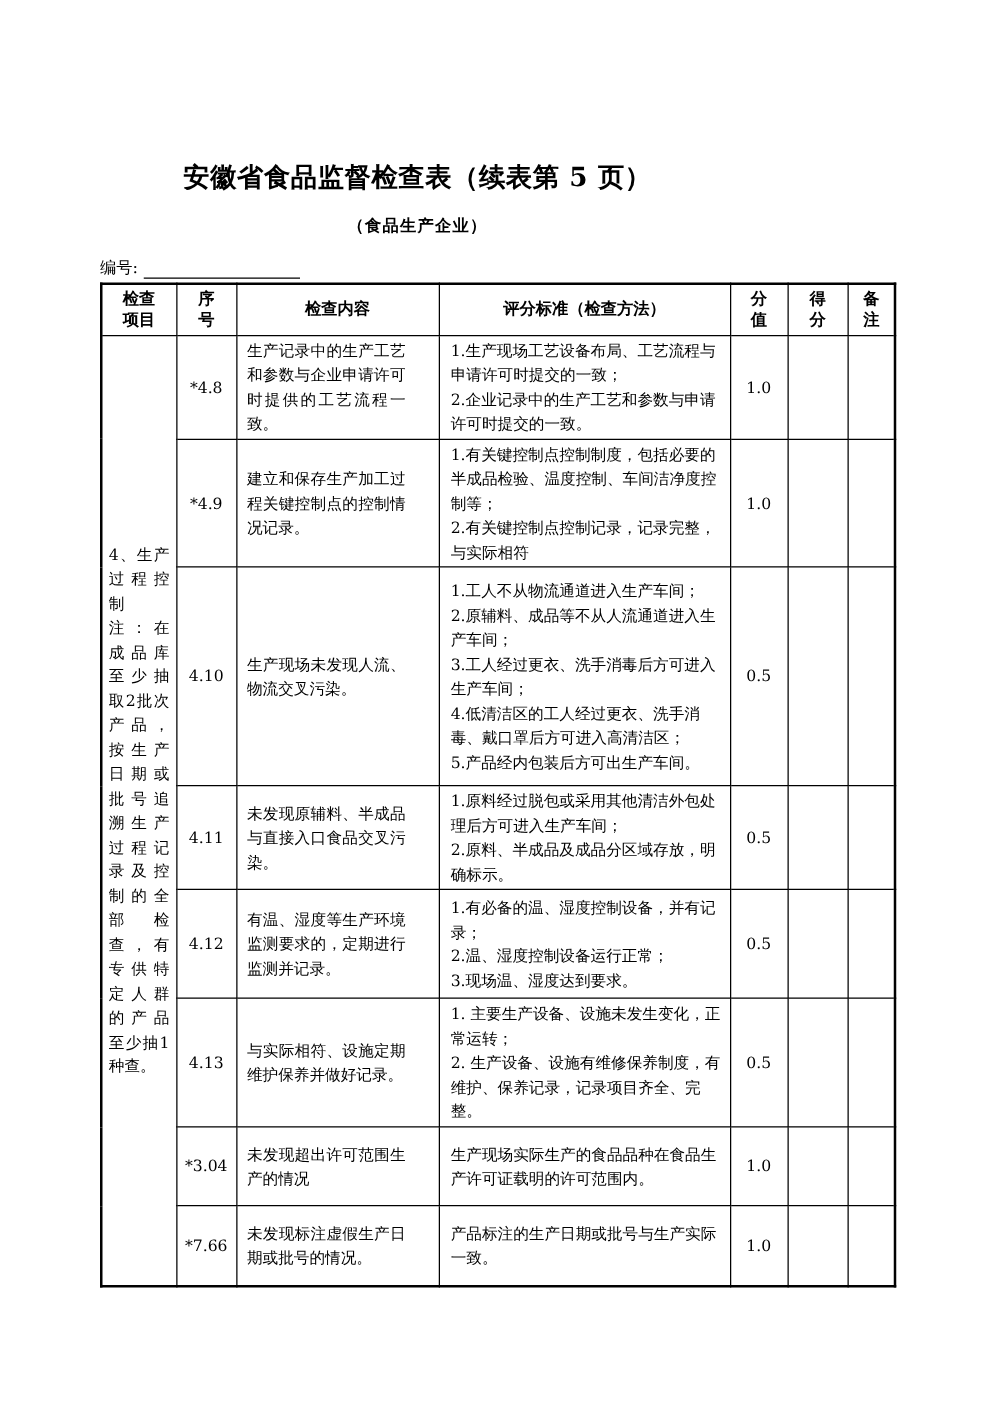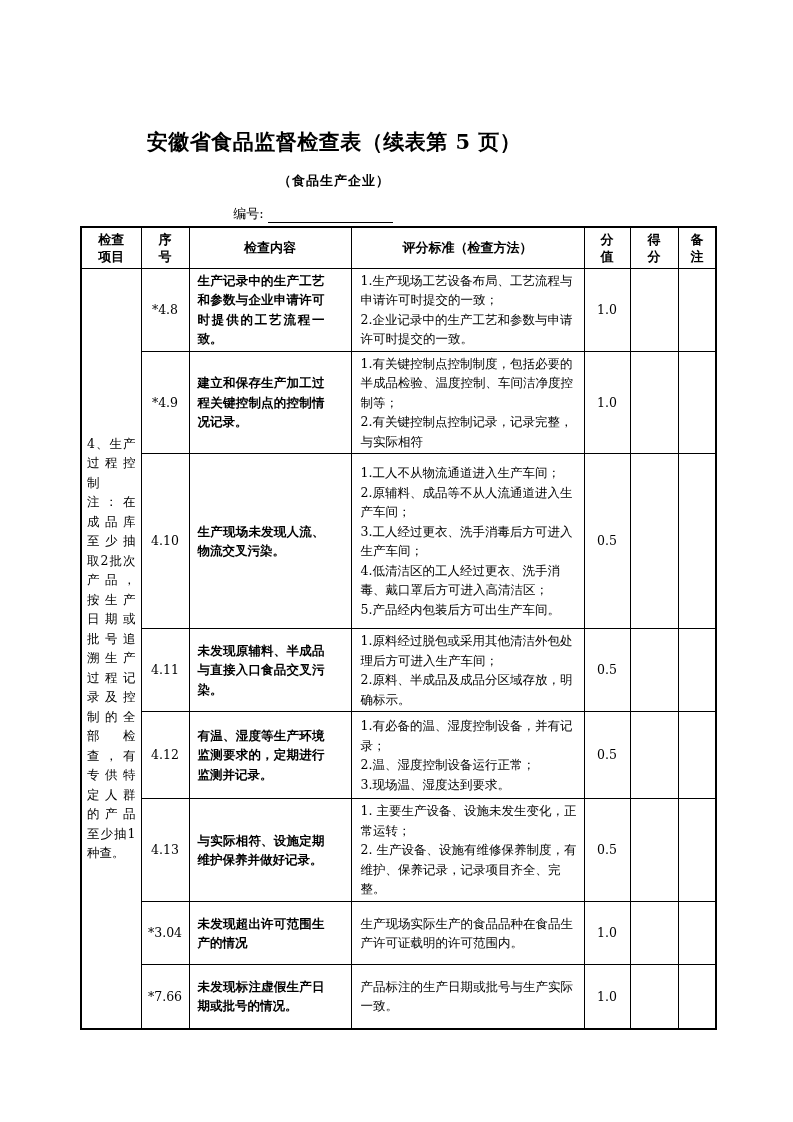--- a/index.html
+++ b/index.html
@@ -11,21 +11,21 @@
   .page { width: 666px; height: 1122px; padding: 128px 78px 0 80px; }
   .title {
     font-size: 21px; font-weight: bold; text-align: center;
     letter-spacing: 0.5px; margin-bottom: 16px; white-space: nowrap;
   }
   .subtitle {
     font-size: 13px; font-weight: bold; text-align: center;
     letter-spacing: 1px; margin-bottom: 15px;
   }
   .serial-row {
-    font-size: 13px; text-align: center;
+    font-size: 13px; text-align: left;
     margin: 0 42px 3px 0; height: 18px;
   }
   .serial-line {
     display: inline-block; width: 125px; height: 14px;
     border-bottom: 1px solid #000; vertical-align: bottom;
   }
   table.inspection {
     width: 635px; border-collapse: collapse; table-layout: fixed;
     border: 2px solid #000;
   }
@@ -40,21 +40,21 @@
   }
   th.h-remark { padding: 2px 12px; }
   td.c-item {
     text-align: justify; padding: 4px 5px; vertical-align: middle;
   }
   td.c-item .item-para { text-align: justify; }
   td.c-no, td.c-score, td.c-earned, td.c-remark {
     text-align: center; padding: 2px 1px;
   }
   td.c-content {
-    text-align: justify; padding: 2px 26px 2px 8px; font-weight: bold;
+    text-align: justify; padding: 2px 26px 2px 8px;
   }
   td.c-standard {
     text-align: left; padding: 2px 7px 2px 9px;
     white-space: pre-line;
   }
 </style>
 </head>
 <body>
 
 <div class="page">

